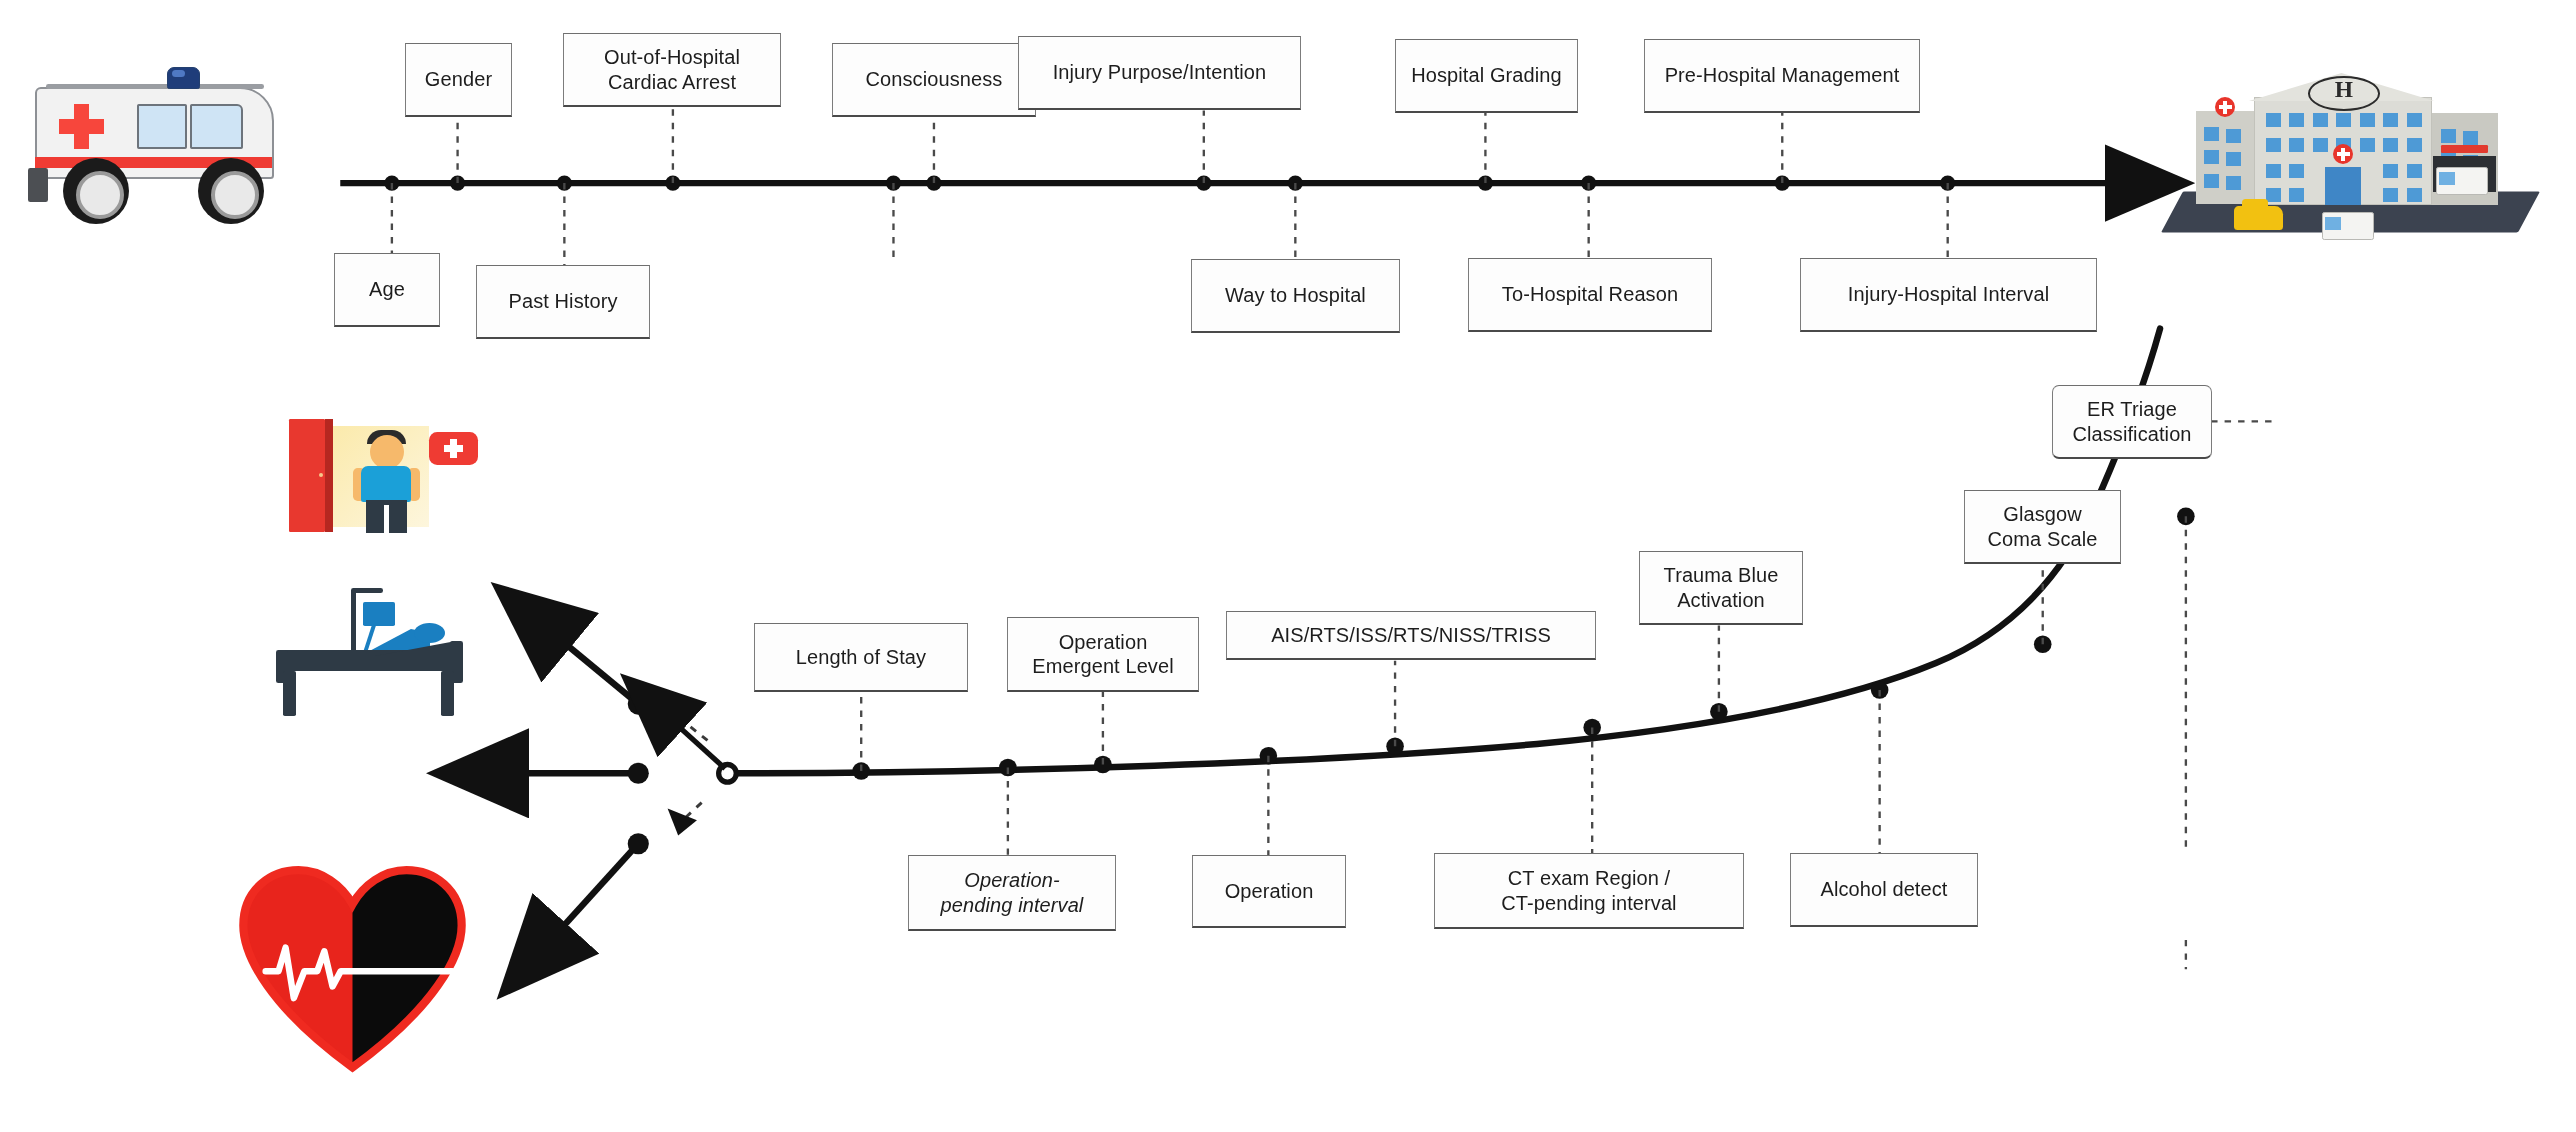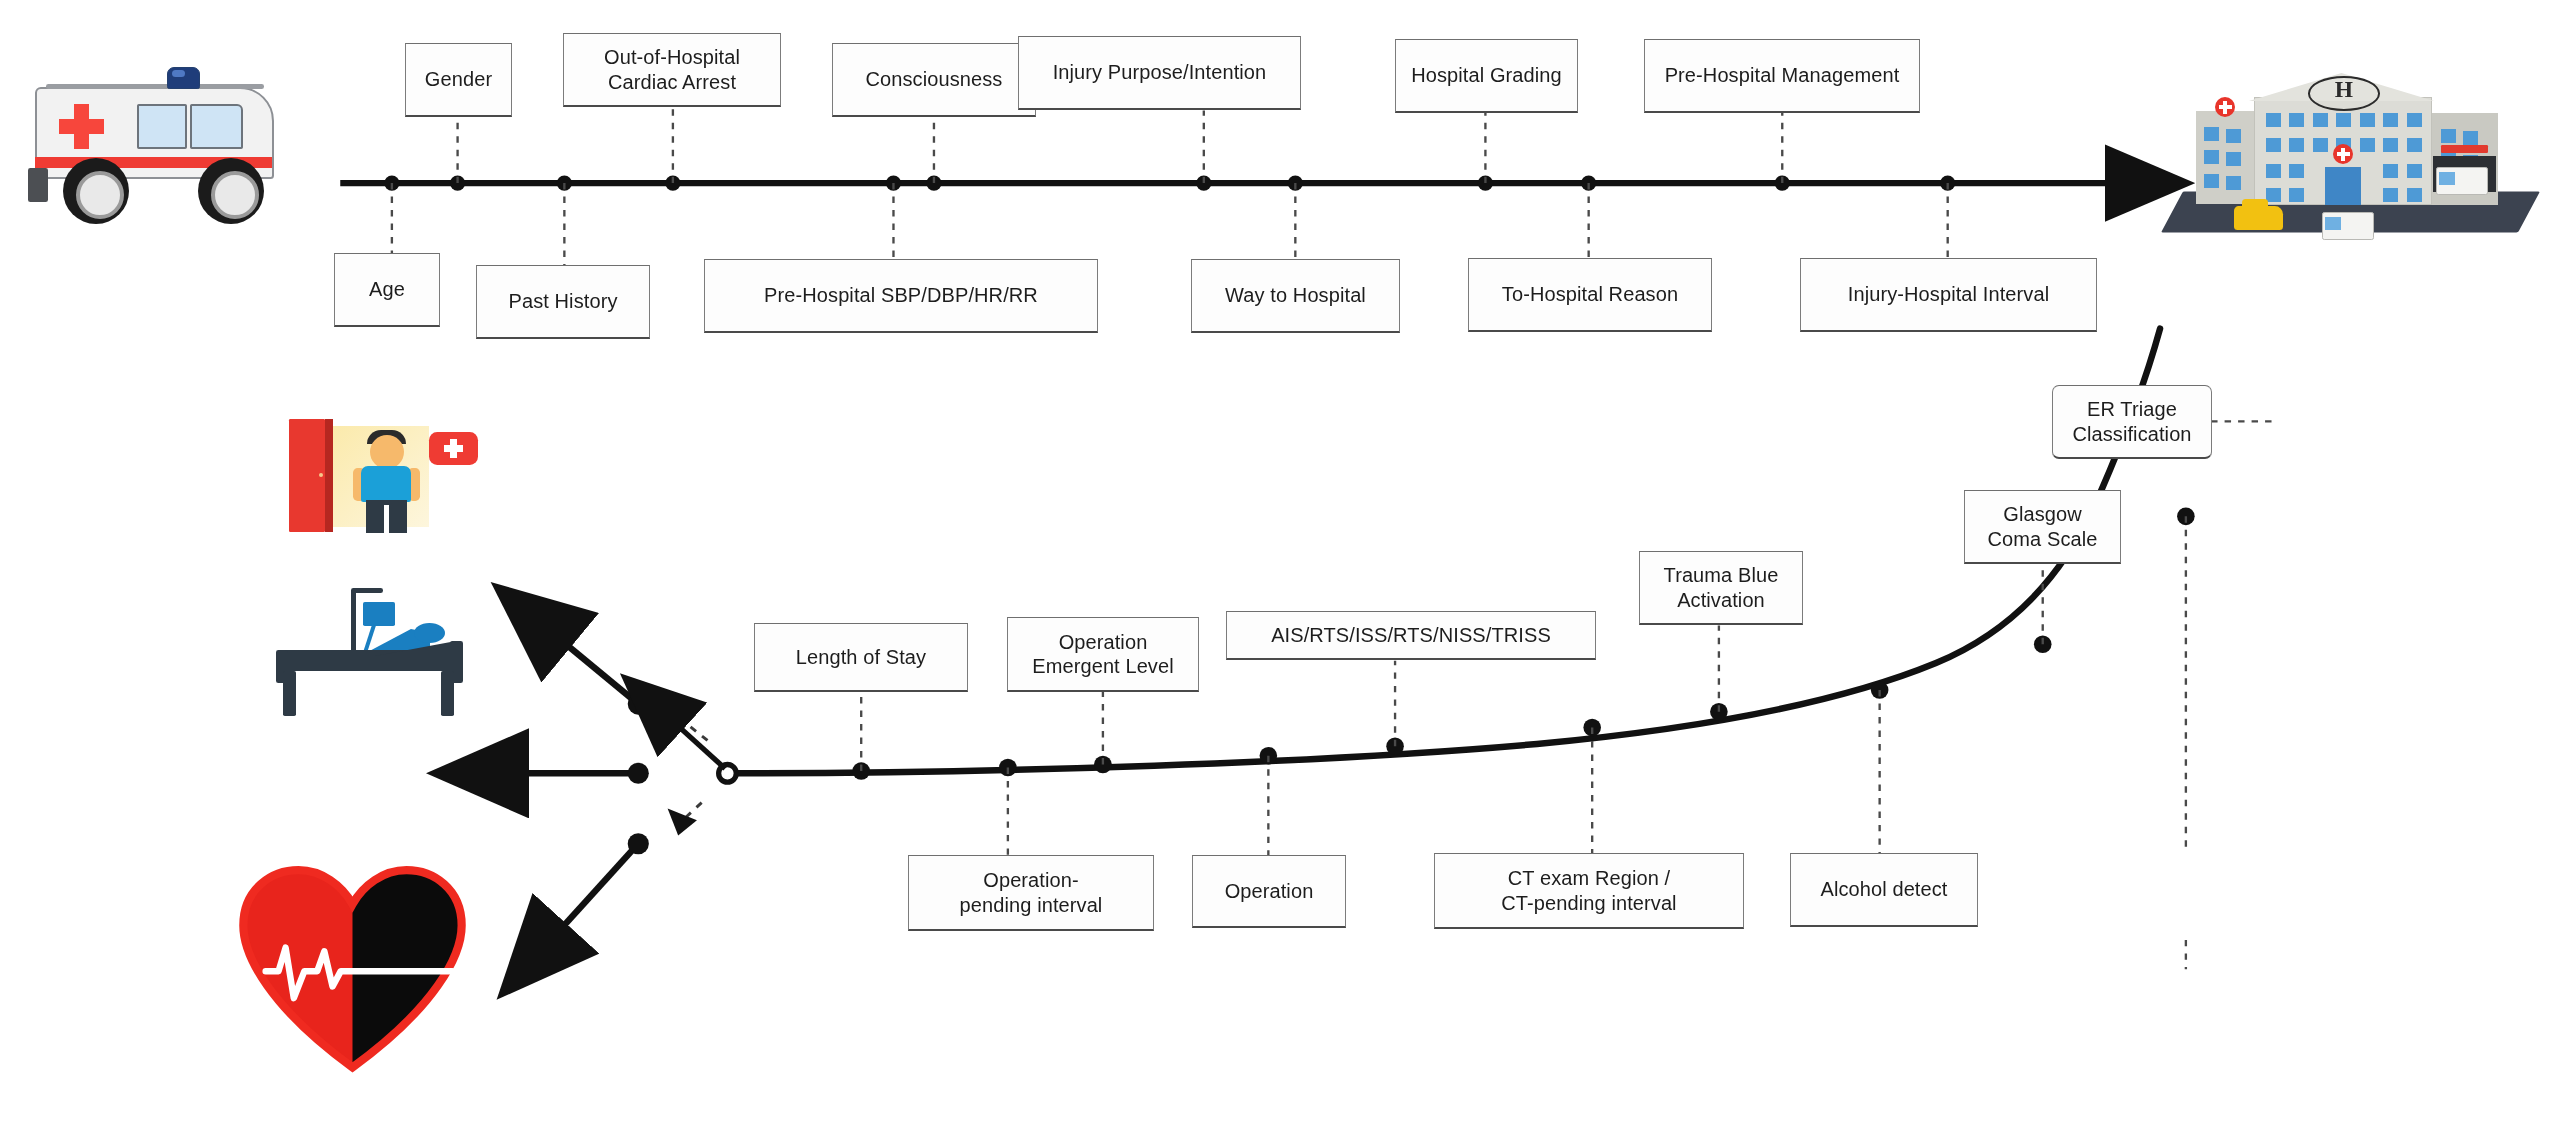--- a/index.html
+++ b/index.html
@@ -239,21 +239,20 @@
   <div class="lbl" style="left:405px;top:43px;width:107px;height:74px;">Gender</div>
   <div class="lbl" style="left:563px;top:33px;width:218px;height:74px;">Out-of-Hospital
 Cardiac Arrest</div>
   <div class="lbl" style="left:832px;top:43px;width:204px;height:74px;">Consciousness</div>
   <div class="lbl" style="left:1018px;top:36px;width:283px;height:74px;">Injury Purpose/Intention</div>
   <div class="lbl" style="left:1395px;top:39px;width:183px;height:74px;">Hospital Grading</div>
   <div class="lbl" style="left:1644px;top:39px;width:276px;height:74px;">Pre-Hospital Management</div>
 
   <div class="lbl" style="left:334px;top:253px;width:106px;height:74px;">Age</div>
   <div class="lbl" style="left:476px;top:265px;width:174px;height:74px;">Past History</div>
-  <div class="lbl" style="left:704px;top:259px;width:394px;height:74px;">Pre-Hospital SBP/DBP/HR/RR</div>
   <div class="lbl" style="left:1191px;top:259px;width:209px;height:74px;">Way to Hospital</div>
   <div class="lbl" style="left:1468px;top:258px;width:244px;height:74px;">To-Hospital Reason</div>
   <div class="lbl" style="left:1800px;top:258px;width:297px;height:74px;">Injury-Hospital Interval</div>
 
   <div class="art dis">
     <div class="dis-wall"></div>
     <div class="dis-door"></div>
     <div class="dis-door-edge"></div>
     <div class="dis-hair"></div>
     <div class="dis-head"></div>
@@ -372,17 +371,17 @@
 Activation</div>
   <div class="lbl sm" style="left:1226px;top:611px;width:370px;height:49px;">AIS/RTS/ISS/RTS/NISS/TRISS</div>
   <div class="lbl" style="left:1007px;top:617px;width:192px;height:75px;">Operation
 Emergent Level</div>
   <div class="lbl" style="left:754px;top:623px;width:214px;height:69px;">Length of Stay</div>
 
   <div class="lbl" style="left:1790px;top:853px;width:188px;height:74px;">Alcohol detect</div>
   <div class="lbl" style="left:1434px;top:853px;width:310px;height:76px;">CT exam Region /
 CT-pending interval</div>
   <div class="lbl" style="left:1192px;top:855px;width:154px;height:73px;">Operation</div>
-  <div class="lbl" style="left:908px;top:855px;width:246px;height:76px;">Operation-
+  <div class="lbl" style="left:908px;top:855px;width:208px;height:76px;font-style:italic;">Operation-
 pending interval</div>
 
 </div>
 
 
 </body></html>

